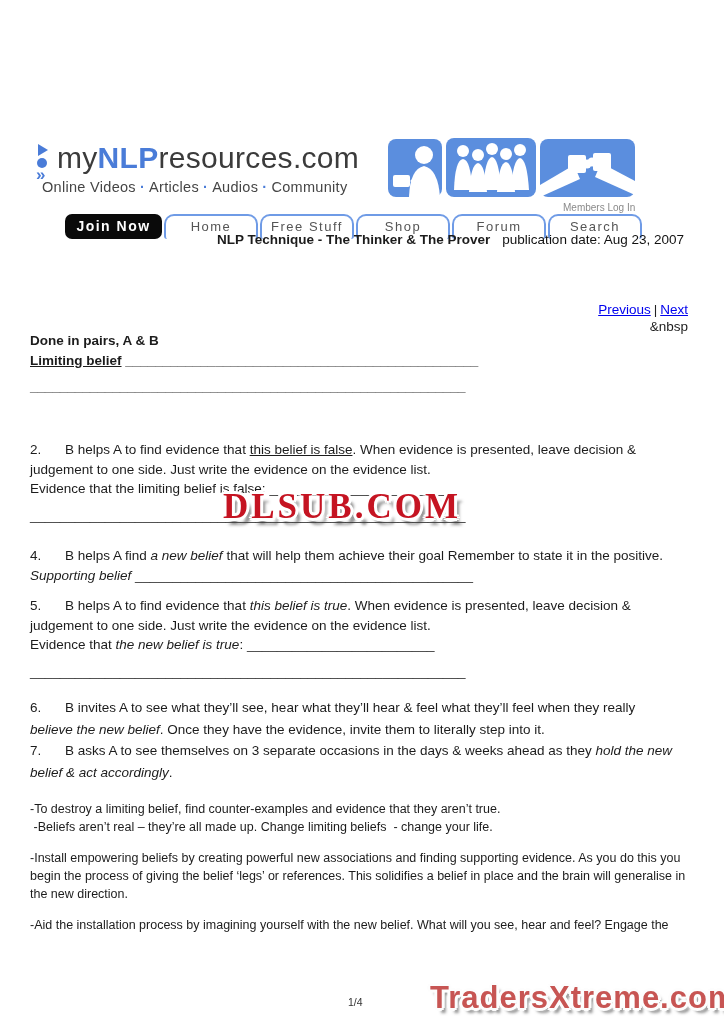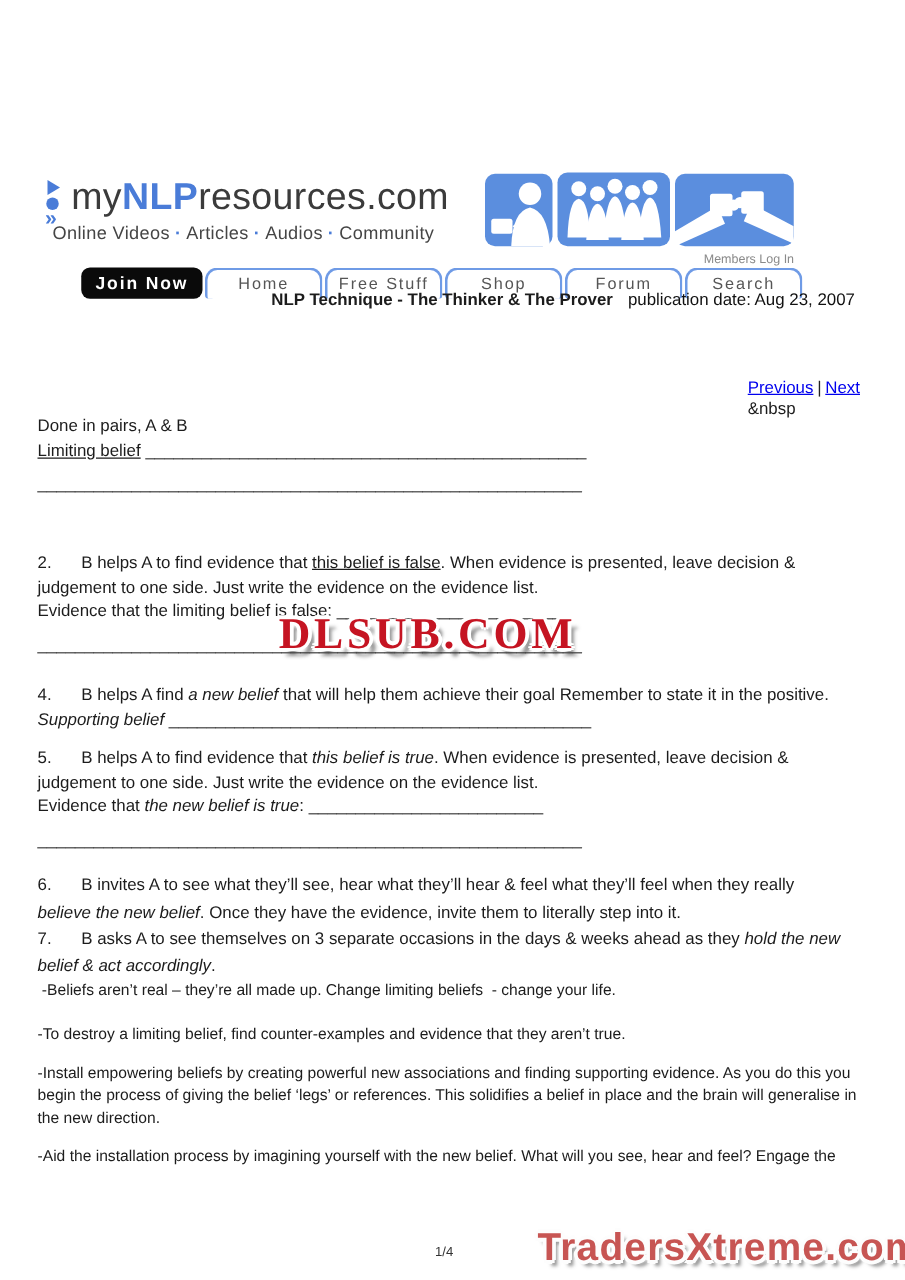--- a/index.html
+++ b/index.html
@@ -42,33 +42,33 @@
   .join{width:97px;height:25px;background:#0a0a0a;border-radius:7px;color:#fff;font-weight:bold;
     font-size:14px;letter-spacing:1.5px;text-align:center;line-height:25px;}
   .tab{width:90px;height:23px;background:#fff;border:2px solid #6f9be6;border-bottom:none;
     border-radius:10px 10px 3px 3px;color:#555;font-size:13px;letter-spacing:1.5px;
     text-align:center;line-height:22px;}
 
   .titleline{position:absolute;right:40px;top:232px;font-size:13.5px;white-space:pre;}
   .titleline .main{font-weight:bold;}
   .titleline .pub{margin-left:12px;font-weight:normal;color:#111;}
 
-  .pager{position:absolute;right:36px;top:301px;font-size:13.5px;line-height:17px;}
+  .pager{position:absolute;right:36px;top:301px;text-align:right;font-size:13.5px;line-height:17px;}
   .pager a{color:#0000ee;text-decoration:underline;}
   .pager .psep{color:#222;padding:0 3px;}
   .pager .nbsp{color:#1c1c1c;}
 
   
   .blk{position:absolute;left:30px;width:680px;font-size:13.5px;color:#1c1c1c;}
   .ln{line-height:19.5px;white-space:pre;}
   .num{display:inline-block;width:35px;}
   .u{text-decoration:underline;}
   .i{font-style:italic;}
   .fill{color:#2a2a2a;letter-spacing:0;}
-  #b1{top:331px;} #b2{top:440px;} #b4{top:546px;} #b5{top:596px;}
+  #b1{top:331px;font-weight:bold;} #b2{top:440px;} #b4{top:546px;} #b5{top:596px;}
   #b6{top:697px;} #b6 .ln{line-height:21.5px;}
   .blanksp{margin-top:7px;}
   #notes{top:783px;font-size:12.5px;}
   #notes .ln{line-height:18px;}
   .mt1{margin-top:17px;} .mt2{margin-top:13px;}
   .para3 .ln{line-height:28.5px;}
 
   .pagenum{position:absolute;left:348px;top:996px;font-size:10.5px;color:#333;}
 </style>
 </head>
@@ -167,22 +167,22 @@
   </div>
 
   <div class="blk" id="b6">
     <div class="ln"><span class="num">6.</span><span>B invites A to see what they’ll see, hear what they’ll hear &amp; feel what they’ll feel when they really</span></div>
     <div class="ln"><span class="i">believe the new belief</span><span>. Once they have the evidence, invite them to literally step into it.</span></div>
     <div class="ln"><span class="num">7.</span><span>B asks A to see themselves on 3 separate occasions in the days &amp; weeks ahead as they </span><span class="i">hold the new</span></div>
     <div class="ln"><span class="i">belief &amp; act accordingly</span><span>.</span></div>
   </div>
 
   <div class="blk" id="notes">
+    <div class="ln mt1"><span>-To destroy a limiting belief, find counter-examples and evidence that they aren’t true.</span></div>
     <div class="ln"><span> -Beliefs aren’t real – they’re all made up. Change limiting beliefs  - change your life.</span></div>
-    <div class="ln mt1"><span>-To destroy a limiting belief, find counter-examples and evidence that they aren’t true.</span></div>
     <div class="para3">
       <div class="ln mt2"><span>-Install empowering beliefs by creating powerful new associations and finding supporting evidence. As you do this you</span></div>
       <div class="ln"><span>begin the process of giving the belief ‘legs’ or references. This solidifies a belief in place and the brain will generalise in</span></div>
       <div class="ln"><span>the new direction.</span></div>
     </div>
     <div class="ln mt2"><span>-Aid the installation process by imagining yourself with the new belief. What will you see, hear and feel? Engage the</span></div>
   </div>
 
   <div class="pagenum">1/4</div>
   <div class="wm-bot">TradersXtreme.com</div>

